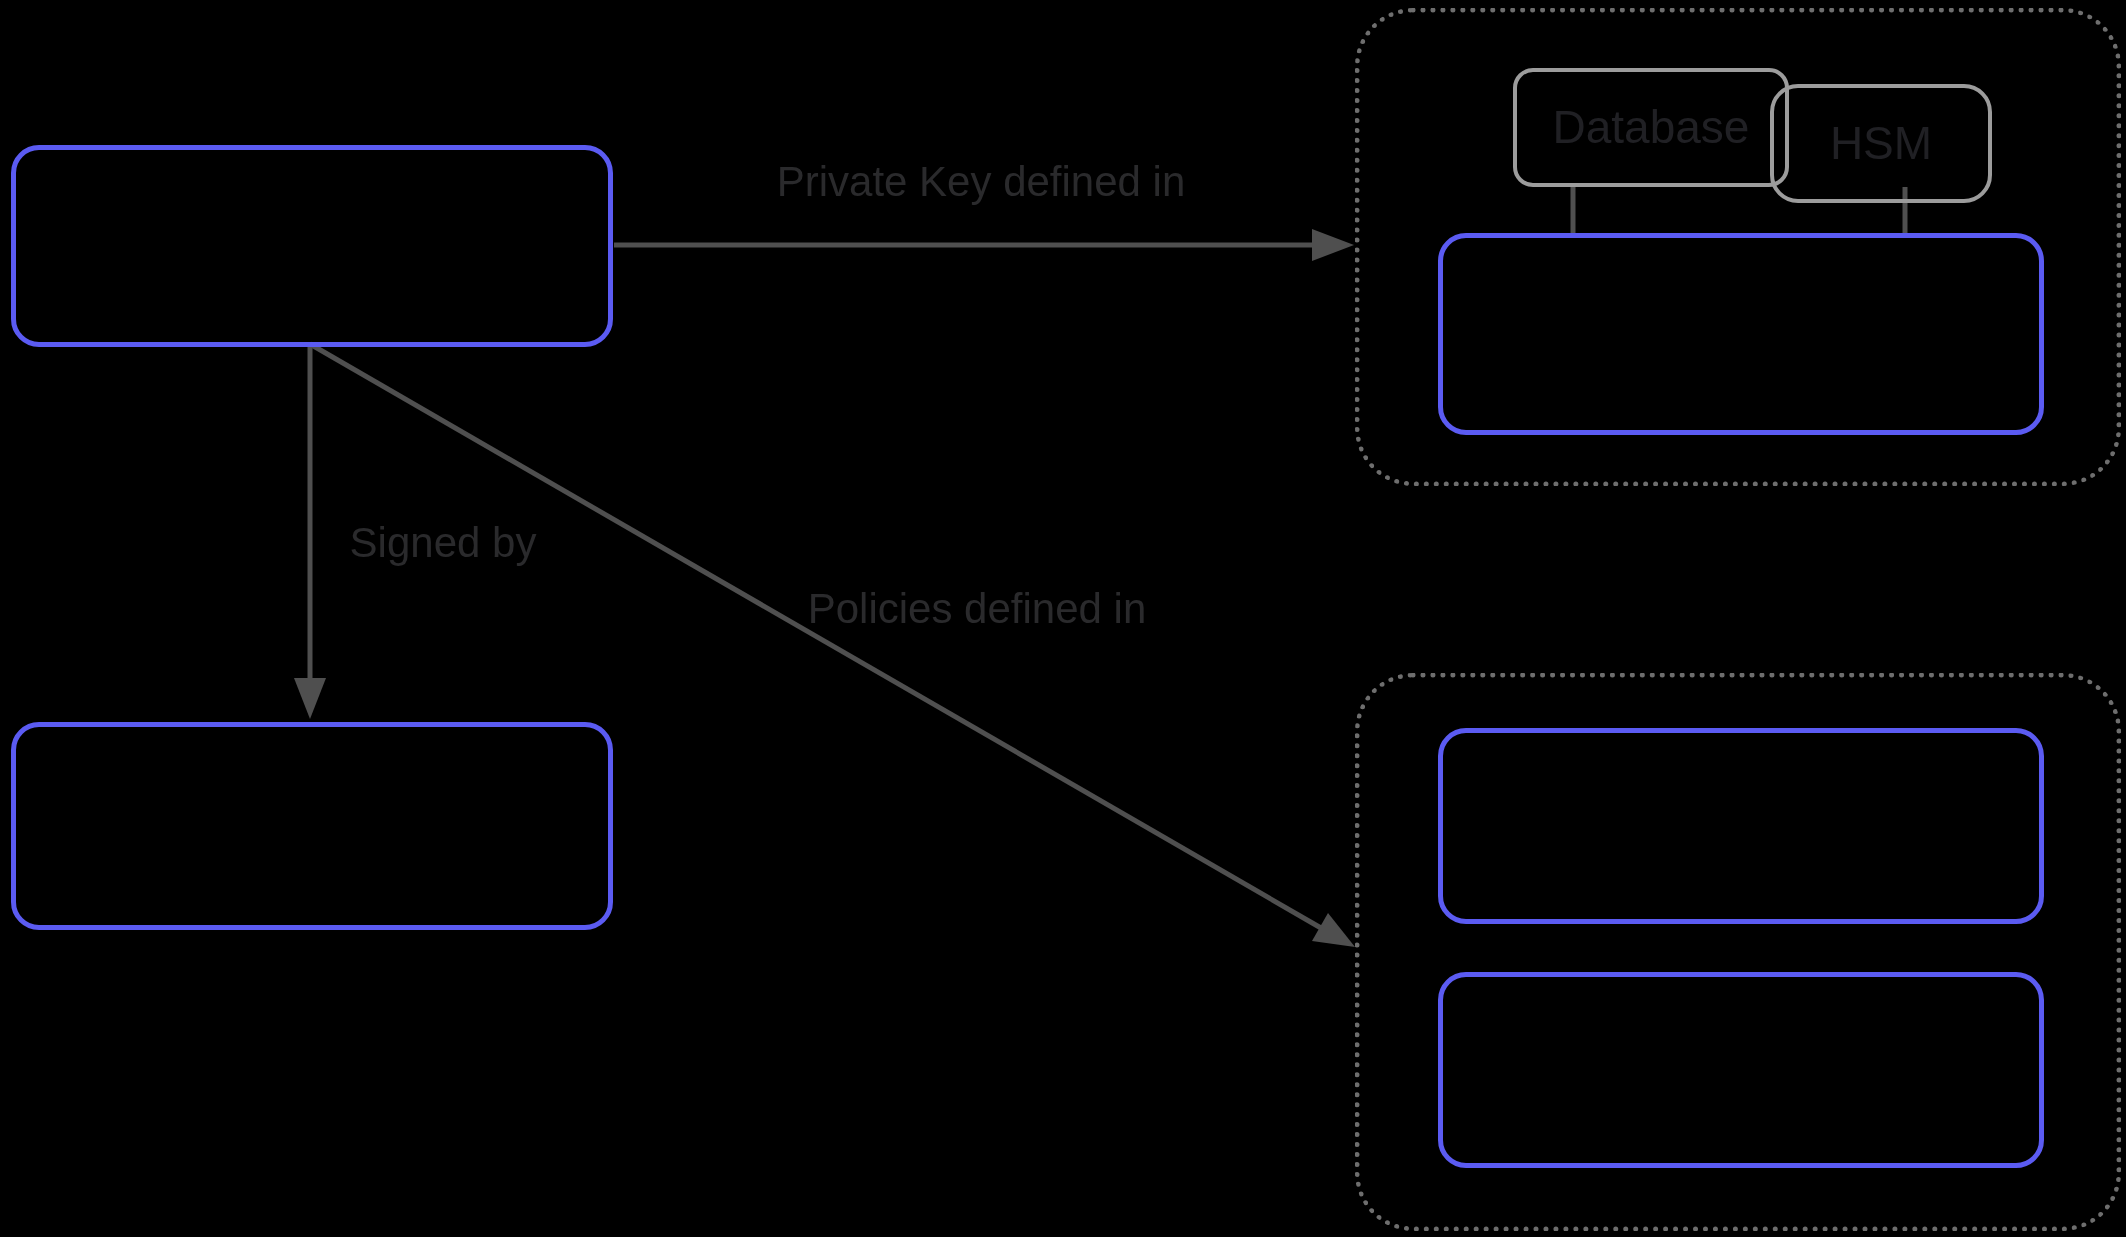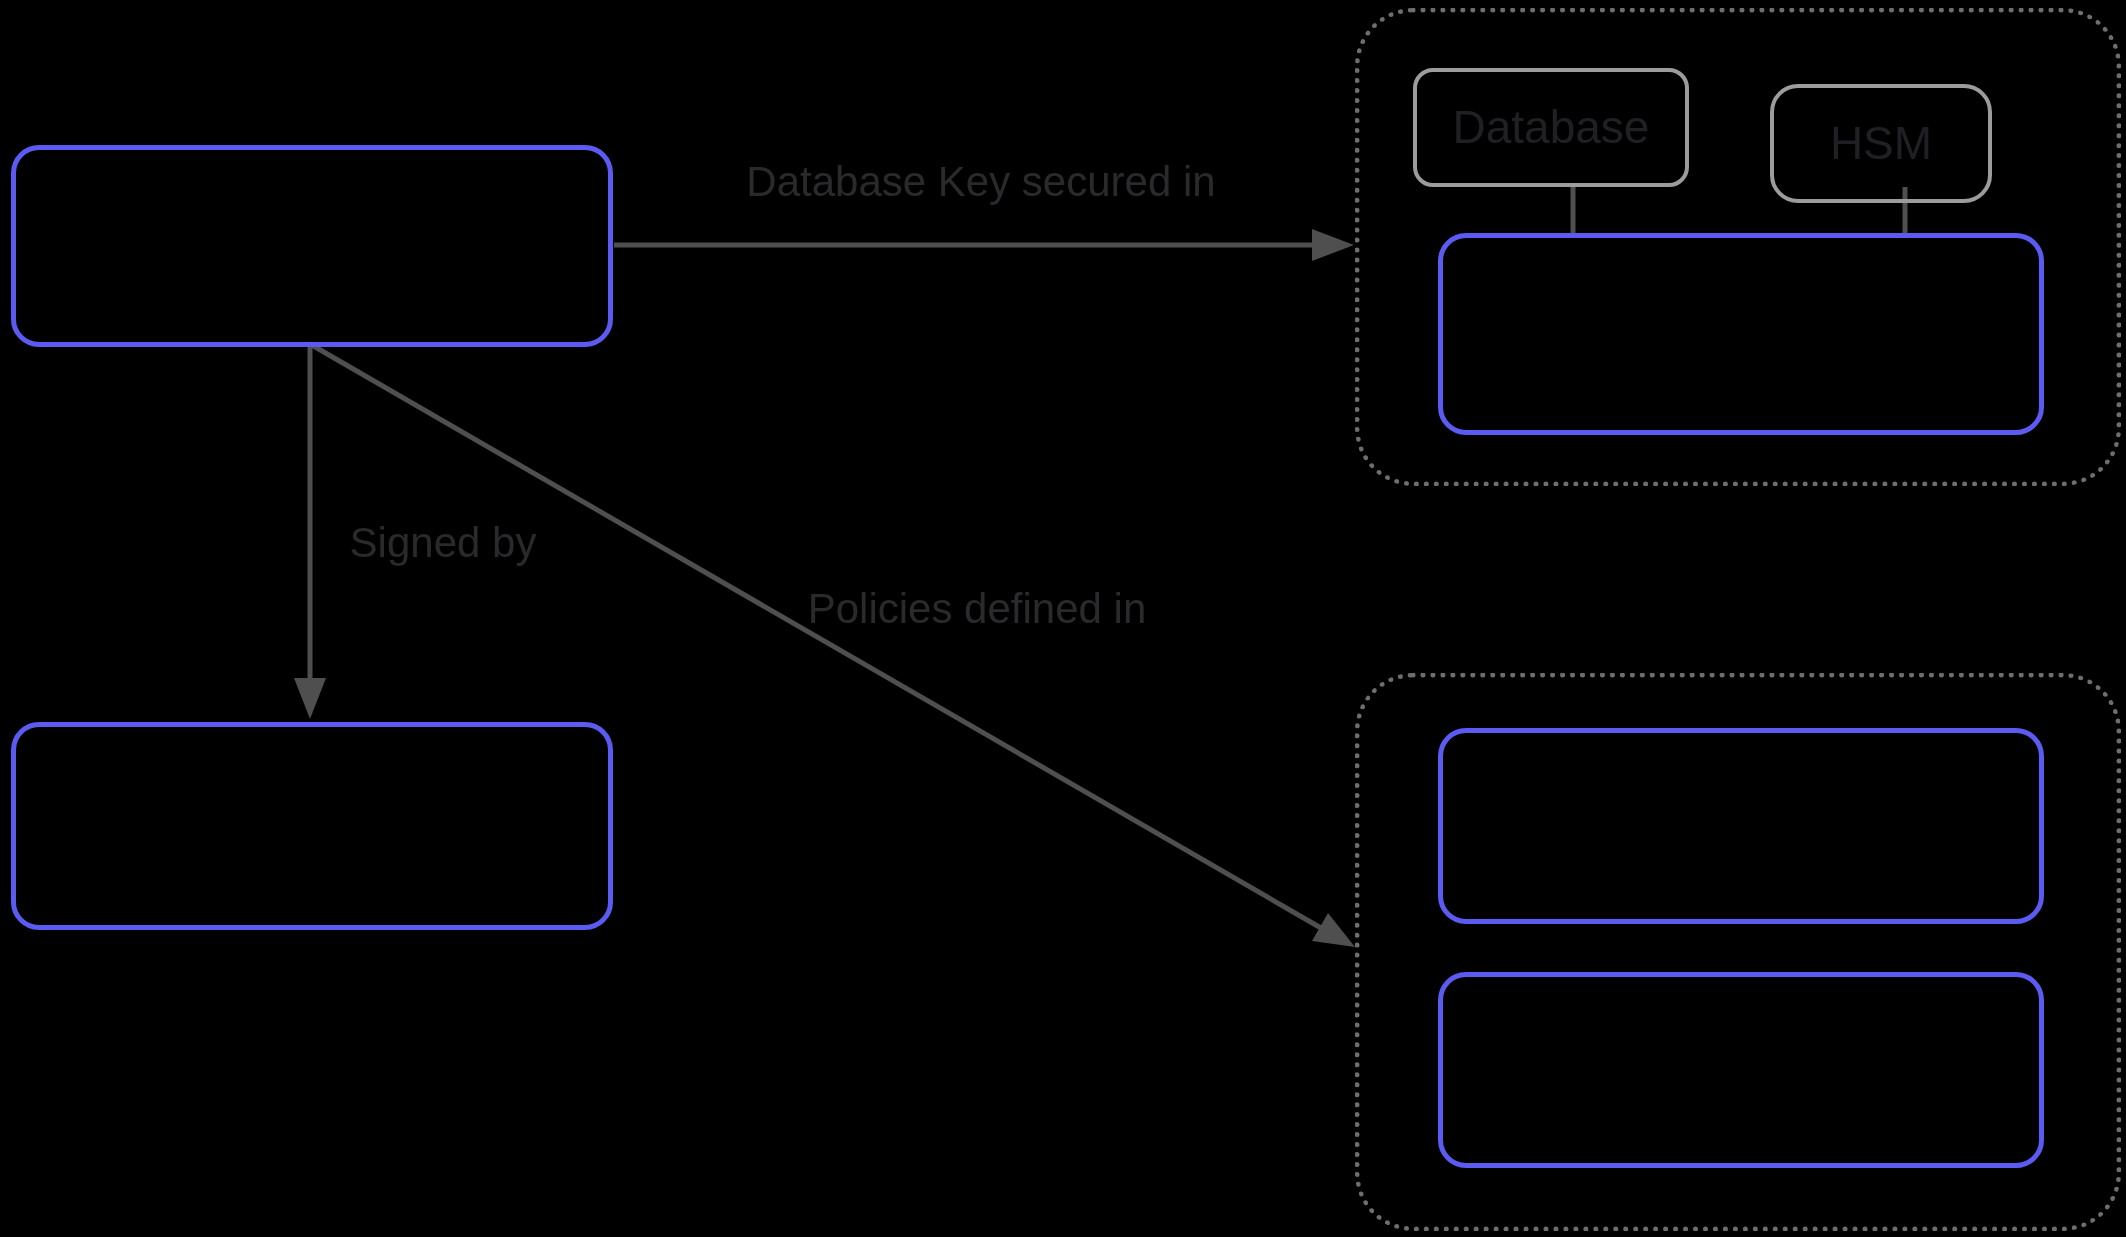--- a/index.html
+++ b/index.html
@@ -47,21 +47,21 @@
 <div class="node blue-box" style="left:11px;top:145px;width:602px;height:202px;">
   <span class="box-label"></span>
 </div>
 
 <div class="node blue-box" style="left:11px;top:722px;width:602px;height:208px;">
   <span class="box-label"></span>
 </div>
 
 <div class="dotted-container" style="left:1355px;top:8px;width:766px;height:478px;"></div>
 
-<div class="node gray-box" style="left:1413px;top:68px;width:276px;height:119px;">
+<div class="node gray-box" style="left:1513px;top:68px;width:276px;height:119px;">
   <span class="box-label">Database</span>
 </div>
 
 <div class="node gray-box" style="left:1770px;top:84px;width:222px;height:119px;border-radius:28px;">
   <span class="box-label">HSM</span>
 </div>
 
 <div class="node blue-box" style="left:1438px;top:233px;width:606px;height:202px;">
   <span class="box-label"></span>
 </div>
@@ -69,17 +69,17 @@
 <div class="dotted-container" style="left:1355px;top:673px;width:766px;height:558px;"></div>
 
 <div class="node blue-box" style="left:1438px;top:728px;width:606px;height:196px;">
   <span class="box-label"></span>
 </div>
 
 <div class="node blue-box" style="left:1438px;top:972px;width:606px;height:196px;">
   <span class="box-label"></span>
 </div>
 
-<div class="edge-label" style="left:981px;top:182px;">Database Key secured in</div>
+<div class="edge-label" style="left:981px;top:182px;">Private Key defined in</div>
 
 <div class="edge-label" style="left:443px;top:543px;">Signed by</div>
 
 <div class="edge-label" style="left:977px;top:609px;">Policies defined in</div>
 
 </body></html>

